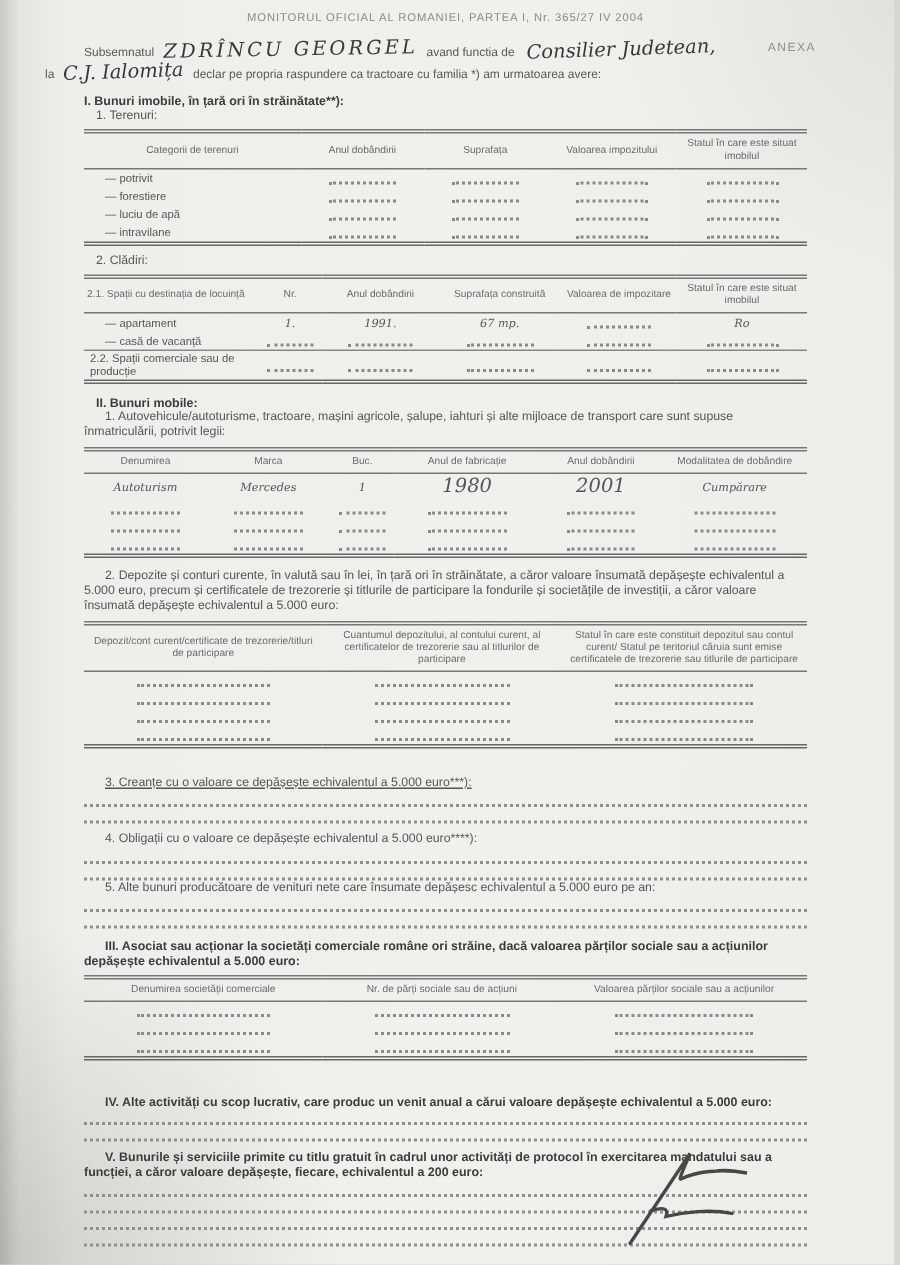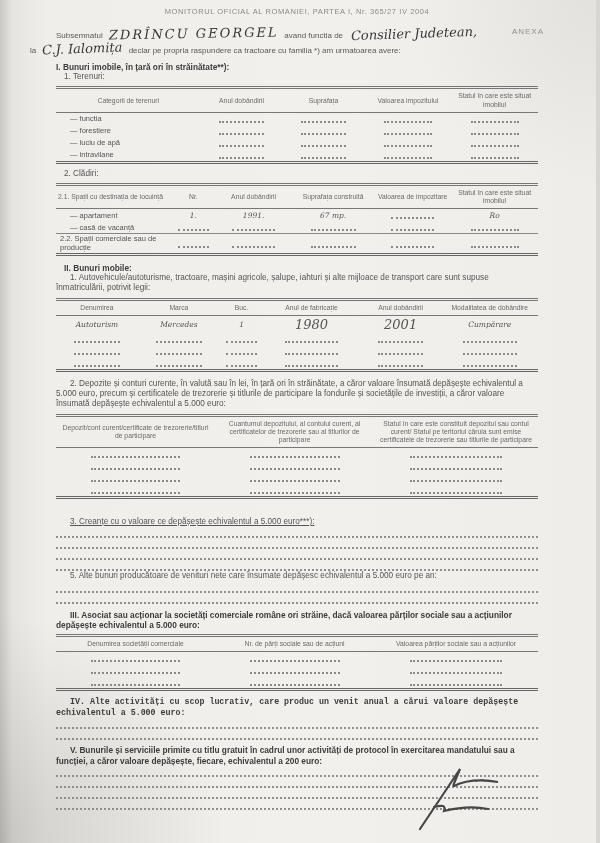--- a/index.html
+++ b/index.html
@@ -74,21 +74,21 @@
           <tr>
         <th>Categorii de terenuri</th>
         <th>Anul dobândirii</th>
         <th>Suprafața</th>
         <th>Valoarea impozitului</th>
         <th>Statul în care este situat imobilul</th>
       </tr>
         </thead>
       <tbody>
         <tr>
-            <td class="lbl">— functia</td>
+            <td class="lbl">— potrivit</td>
             <td>
               <span class="dl"></span>
             </td>
             <td>
               <span class="dl"></span>
             </td>
             <td>
               <span class="dl"></span>
             </td>
             <td>
@@ -368,20 +368,21 @@
               <span class="dl"></span>
             </td>
           </tr>
       </tbody>
     </table>
 
     <div class="plain ind" style="margin-top:18px;text-decoration:underline;">3. Creanțe cu o valoare ce depășește echivalentul a 5.000 euro***):</div>
     <div class="pl"></div>
     <div class="pl"></div>
 
+    <div class="plain ind" style="margin-top:5px;">4. Obligații cu o valoare ce depășește echivalentul a 5.000 euro****):</div>
     <div class="pl"></div>
     <div class="pl"></div>
 
     <div class="plain ind" style="margin-top:0;">5. Alte bunuri producătoare de venituri nete care însumate depășesc echivalentul a 5.000 euro pe an:</div>
     <div class="pl"></div>
     <div class="pl"></div>
 
     <div class="sechead ind" style="margin-top:6px;">III. Asociat sau acționar la societăți comerciale române ori străine, dacă valoarea părților sociale sau a acțiunilor depășește echivalentul a 5.000 euro:</div>
 
     <table class="tbl">
@@ -427,21 +428,21 @@
             <td>
               <span class="dl"></span>
             </td>
             <td>
               <span class="dl"></span>
             </td>
           </tr>
       </tbody>
     </table>
 
-    <div class="sechead ind" style="margin-top:6px;font-family:Liberation Mono, monospace;">IV. Alte  activități cu scop lucrativ, care produc un venit anual a cărui valoare depășește echivalentul a 5.000 euro:</div>
+    <div class="sechead ind" style="margin-top:22px;">IV. Alte  activități cu scop lucrativ, care produc un venit anual a cărui valoare depășește echivalentul a 5.000 euro:</div>
     <div class="pl"></div>
     <div class="pl"></div>
 
     <div class="sechead ind" style="margin-top:5px;">V. Bunurile și serviciile primite cu titlu gratuit în cadrul unor activități de protocol în exercitarea mandatului sau a funcției, a căror valoare depășește, fiecare, echivalentul a 200 euro:</div>
     <div class="pl"></div>
     <div class="pl"></div>
     <div class="pl"></div>
     <div class="pl"></div>
 
   </div>

